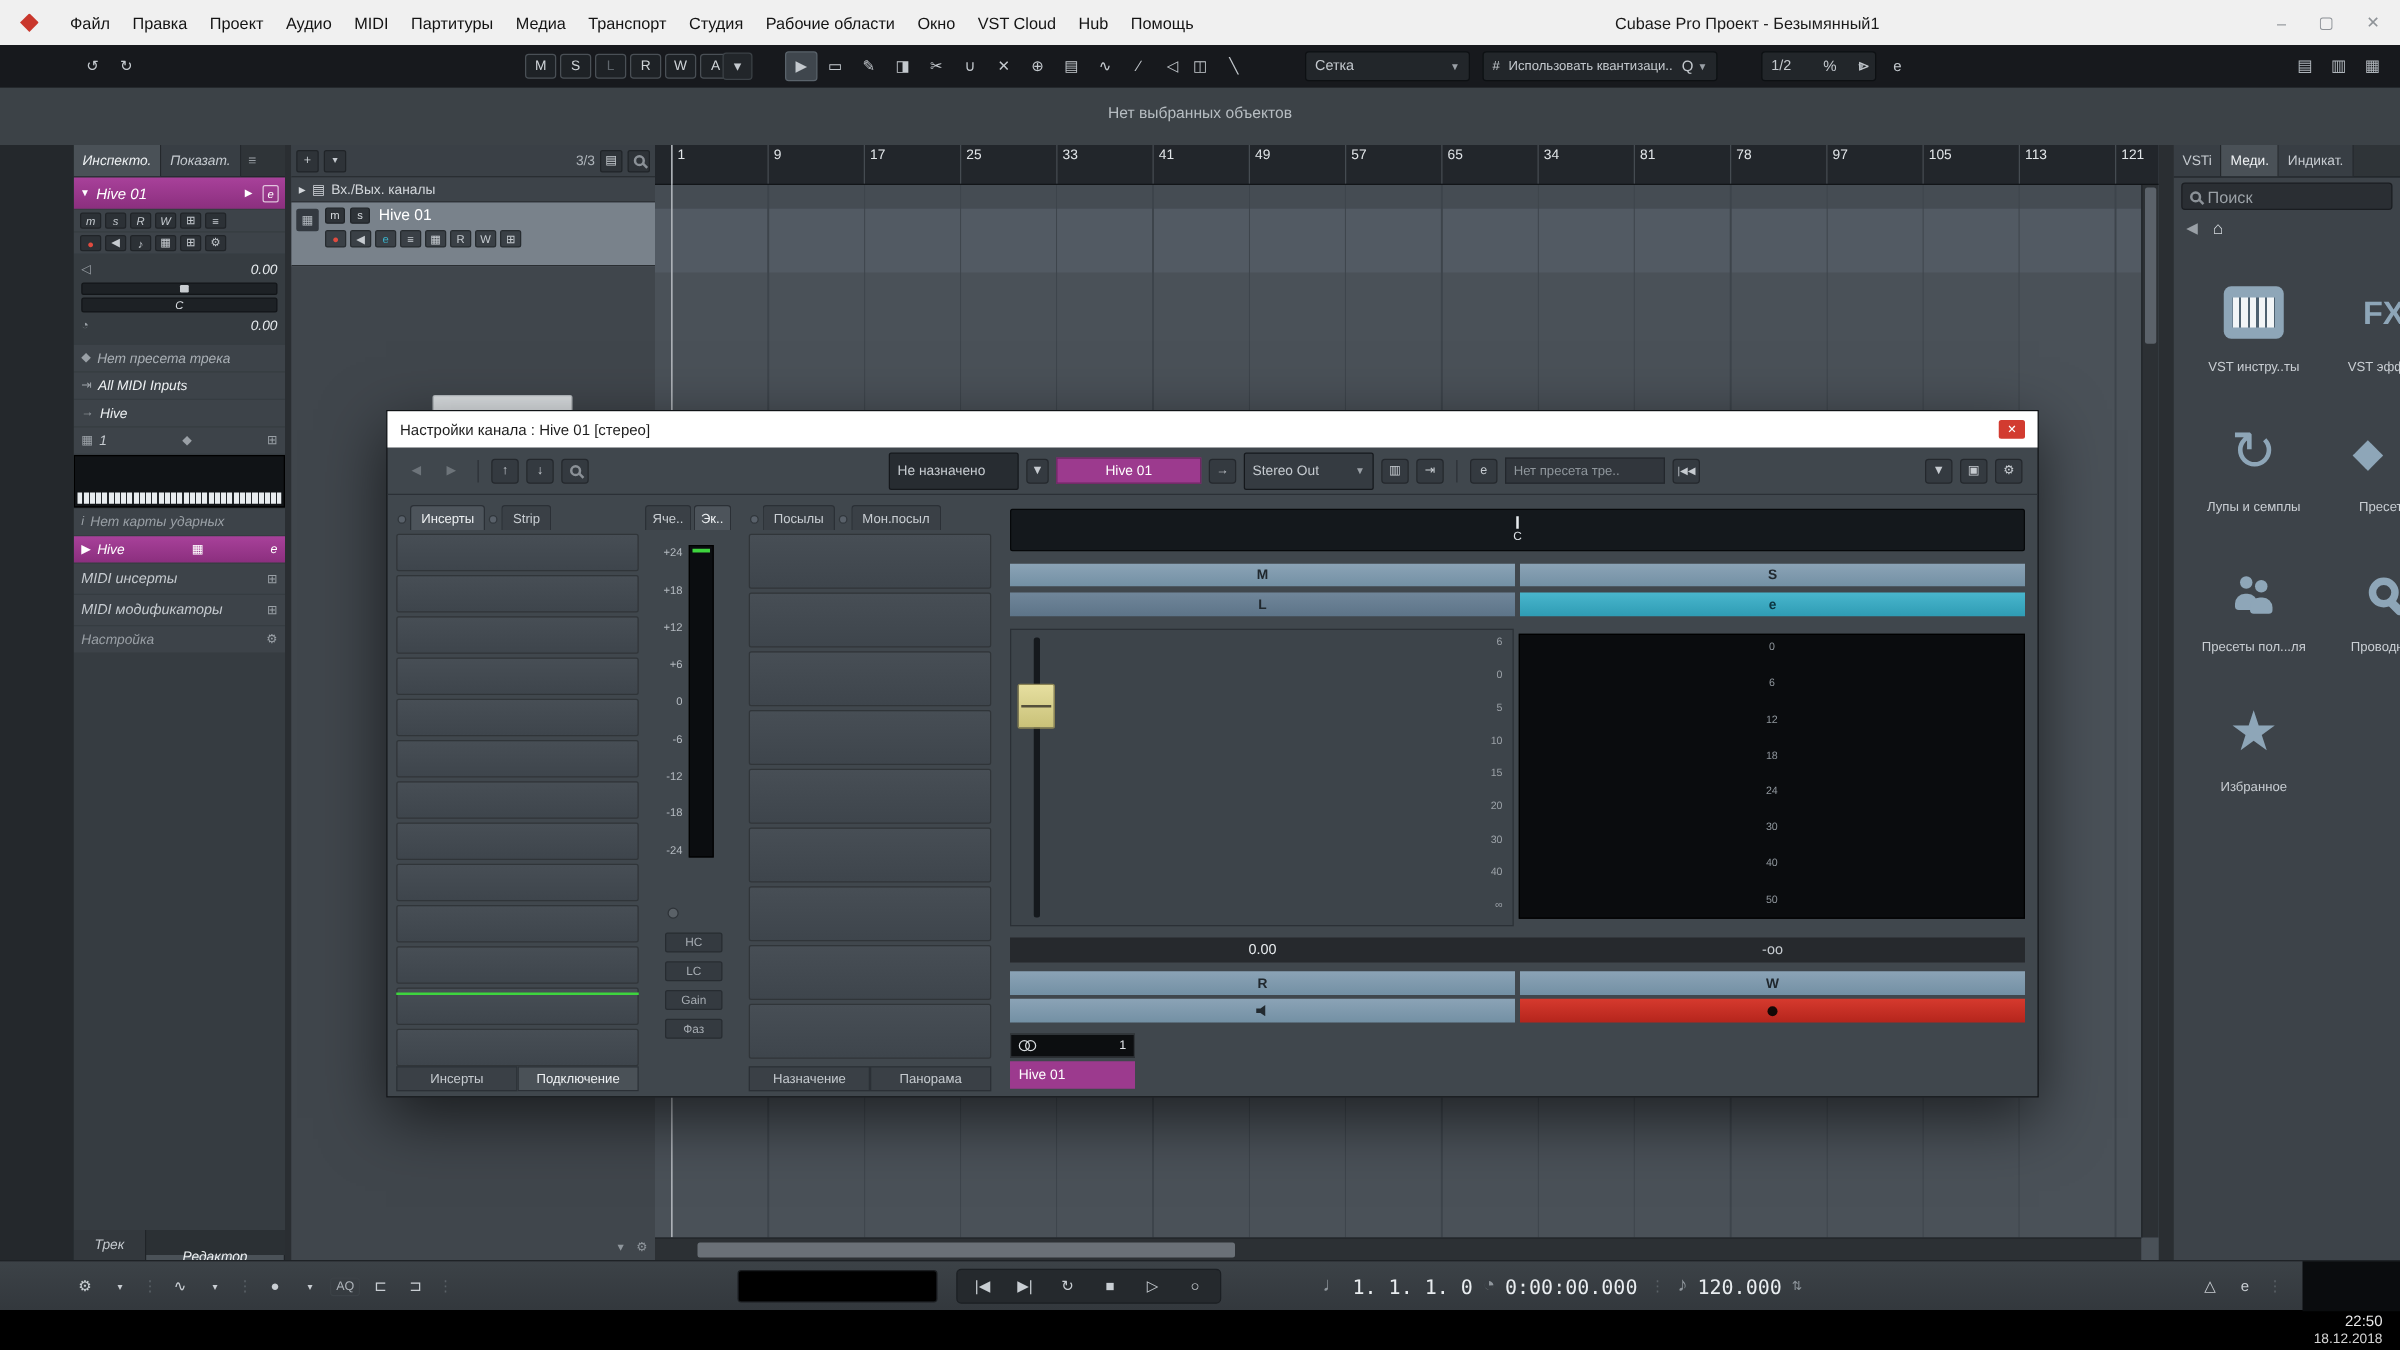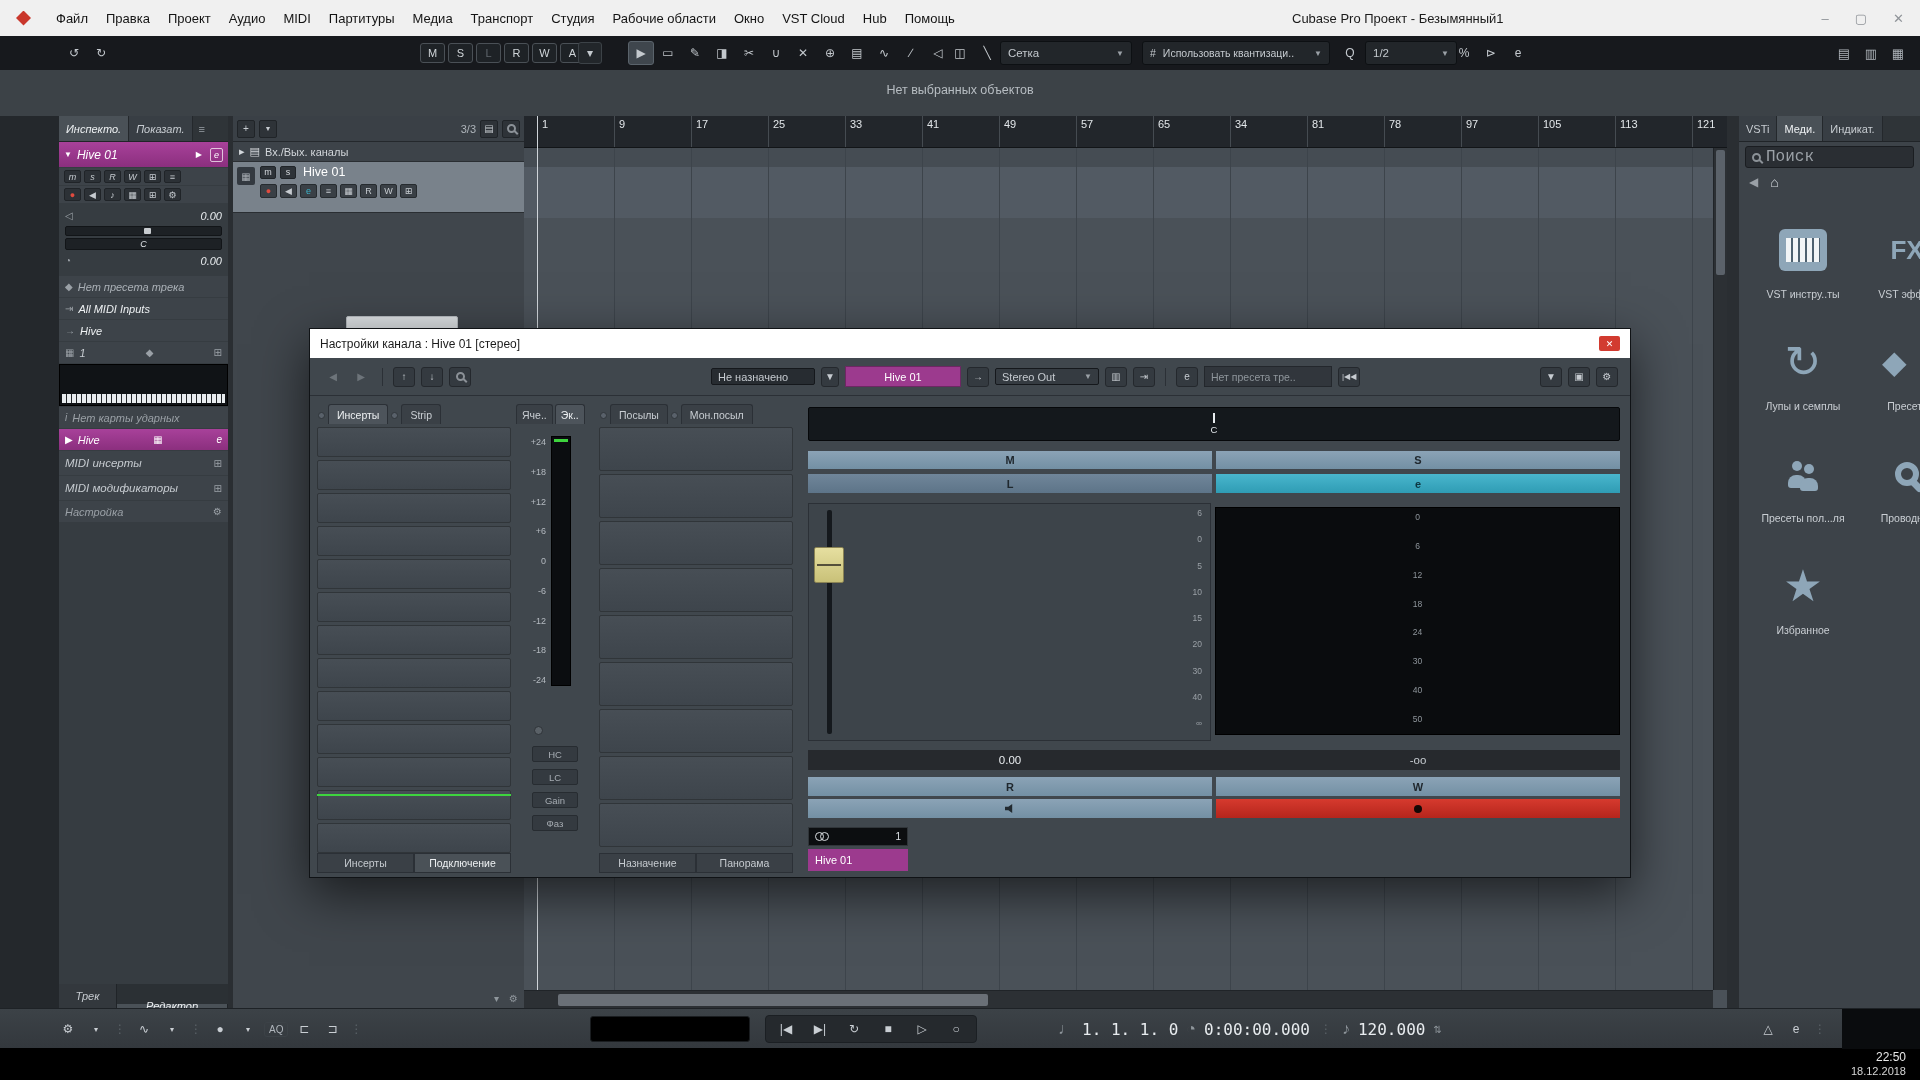--- a/index.html
+++ b/index.html
@@ -17,21 +17,21 @@
 .win-controls{position:absolute;right:16px;top:0;height:36px;display:flex;gap:26px;align-items:center;color:#8f9398;font-size:13px;}
 
 
 .toolbar{position:absolute;top:36px;left:0;right:0;height:34px;background:#17191d;color:#c4c9ce;z-index:5;}
 .tbg{position:absolute;top:0;height:34px;display:flex;align-items:center;gap:3px;}
 .ibtn{min-width:24px;height:22px;display:flex;align-items:center;justify-content:center;border-radius:3px;color:#c4c9ce;font-size:12px;}
 .asr-btn{width:25px;height:20px;border:1px solid #4a5056;border-radius:3px;background:#1e2226;display:flex;align-items:center;justify-content:center;font-size:11px;color:#cfd4d8;flex:0 0 auto;}
 .asr-wrap :nth-child(3){color:#5f666c;}
 .tool-btn{width:26px;height:24px;display:flex;align-items:center;justify-content:center;font-size:12px;color:#c4c9ce;}
 .tool-btn.selected{background:#3f464d;border:1px solid #5a636b;border-radius:3px;}
-.dropdown{height:24px;background:#22262a;border:1px solid #0d1013;border-radius:3px;display:flex;align-items:center;padding:0 7px;gap:7px;font-size:11.5px;color:#c4c9ce;}
+.dropdown{height:24px;background:#22262a;border:1px solid #0d1013;border-radius:3px;display:flex;align-items:center;padding:0 7px;gap:7px;font-size:11.5px;color:#c4c9ce;margin-left:44px;}
 .dd-caret{font-size:8px;color:#9aa0a6;margin-left:auto;}
 .layout-btn{font-size:13px;color:#aeb4ba;width:24px;text-align:center;}
 
 
 .statusrow{position:absolute;top:70px;left:0;right:0;height:46px;background:#3c4247;color:#b7bdc2;font-size:12.5px;display:flex;justify-content:center;align-items:flex-start;padding-top:13px;}
 
 
 .workspace{position:absolute;top:116px;left:0;right:0;height:892px;background:#2a2e32;}
 .leftrail{position:absolute;left:0;top:0;width:59px;height:100%;background:#24282c;}
 
@@ -86,21 +86,21 @@
 .gridlines{position:absolute;left:0;right:14px;top:32px;bottom:18px;background-image:repeating-linear-gradient(to right,#3d444b 0 1px,transparent 1px 77px);background-position:13px 0;}
 .cursorline{position:absolute;left:13px;top:0;bottom:18px;width:1px;background:#cfd4d9;}
 .vscroll{position:absolute;right:0;top:32px;bottom:18px;width:14px;background:#2c3034;border-left:1px solid #202428;}
 .vthumb{position:absolute;left:2px;right:2px;top:2px;height:125px;background:#5b626a;border-radius:2px;}
 .hscroll{position:absolute;left:0;right:14px;bottom:0;height:18px;background:#2c3034;border-top:1px solid #202428;}
 .hthumb2{position:absolute;left:34px;top:3px;width:430px;height:12px;background:#6a7077;border-radius:2px;}
 
 
 .rightpanel{position:absolute;left:1739px;top:0;width:181px;height:100%;background:#3d4349;overflow:hidden;}
 .searchrow{display:flex;align-items:center;gap:5px;margin:4px 6px 0;height:22px;background:#2a2e33;border:1px solid #1a1d21;border-radius:3px;padding:0 6px;}
-.searchrow input{background:transparent;border:0;outline:none;color:#c6cbd0;font-size:16px;width:110px;font-family:Liberation Mono, monospace;}
+.searchrow input{background:transparent;border:0;outline:none;color:#c6cbd0;font-size:13px;width:110px;font-family:Liberation Sans, sans-serif;}
 .searchrow input::placeholder{color:#9ba1a7;}
 .mag-s{width:9px;height:9px;border:2px solid #8b9197;border-radius:50%;position:relative;display:inline-block;flex:0 0 auto;}
 .mag-s::after{content:"";position:absolute;width:2px;height:5px;background:#8b9197;right:-3px;bottom:-4px;transform:rotate(-45deg);}
 .navrow{display:flex;align-items:center;gap:12px;margin:6px 10px 0;color:#9aa0a6;font-size:12px;}
 .media-grid{position:absolute;left:12px;top:110px;width:230px;display:grid;grid-template-columns:104px 104px;row-gap:38px;}
 .m-item{display:flex;flex-direction:column;align-items:center;gap:14px;}
 .m-label{font-size:10.5px;color:#c9ced3;text-align:center;white-space:nowrap;}
 .m-icn{height:48px;display:flex;align-items:center;justify-content:center;color:#8ea6b8;}
 .icon-piano{width:48px;height:42px;background:#8ea6b8;border-radius:6px;position:relative;}
 .icon-piano::after{content:"";position:absolute;left:7px;right:7px;top:9px;bottom:9px;background:repeating-linear-gradient(90deg,#f2f5f7 0 5px,#4e6170 5px 7px);}
@@ -117,21 +117,21 @@
 .icon-star{font-size:44px;line-height:44px;}
 
 
 .dialog{position:absolute;left:309px;top:328px;width:1322px;height:550px;background:#40474d;border:1px solid #101316;box-shadow:0 16px 48px rgba(0,0,0,.6);z-index:30;}
 .dlg-title{height:29px;background:#fff;display:flex;align-items:center;padding:0 10px;font-size:12px;color:#1c1c1c;}
 .dlg-close{margin-left:auto;width:21px;height:15px;background:#d23b30;border-radius:2px;color:#fff;font-size:9px;display:flex;align-items:center;justify-content:center;}
 .dlg-toolbar{height:38px;border-bottom:1px solid #2b3036;display:flex;align-items:center;padding:0 12px;gap:6px;color:#c6cbd0;}
 .dbtn{min-width:22px;height:20px;background:#343a40;border:1px solid #24282d;border-radius:3px;display:flex;align-items:center;justify-content:center;color:#c6cbd0;font-size:10px;padding:0 3px;}
 .dbtn.dim{color:#6d747a;background:transparent;border-color:transparent;}
 .dsep{width:1px;height:18px;background:#2b3036;margin:0 4px;}
-.ddd{height:17px;background:#272c31;border:1px solid #15181c;border-radius:2px;display:flex;align-items:center;font-size:11px;color:#c6cbd0;padding:0 6px;gap:6px;}
+.ddd{height:30px;background:#272c31;border:1px solid #15181c;border-radius:2px;display:flex;align-items:center;font-size:11px;color:#c6cbd0;padding:0 6px;gap:6px;}
 .dname{width:116px;height:21px;background:#9c3a8e;border:1px solid #6d2763;color:#fff;display:flex;align-items:center;justify-content:center;font-size:11px;}
 .dpreset{width:128px;height:21px;background:#31363c;border:1px solid #23272c;display:flex;align-items:center;padding:0 6px;font-size:10.5px;color:#8f969c;}
 .dlg-body{position:relative;height:481px;}
 .dtabs{position:absolute;top:6px;height:22px;display:flex;align-items:flex-end;gap:2px;}
 .dtab{height:20px;display:flex;align-items:center;padding:0 8px;font-size:10.5px;color:#c9ced3;background:#3a4046;border:1px solid #2b3036;border-bottom:0;border-radius:3px 3px 0 0;white-space:nowrap;}
 .dtab.active{background:#4d545b;color:#eef1f3;}
 .led{width:7px;height:7px;border-radius:50%;background:#59616a;border:1px solid #30363b;margin:0 1px 5px;}
 .slotcol{position:absolute;top:31px;}
 .slot{height:30px;margin-bottom:3px;background:linear-gradient(#474e55,#3e454c);border:1px solid #303539;border-radius:2px;}
 .send-slot{height:44px;margin-bottom:3px;background:linear-gradient(#474e55,#3e454c);border:1px solid #303539;border-radius:2px;}

